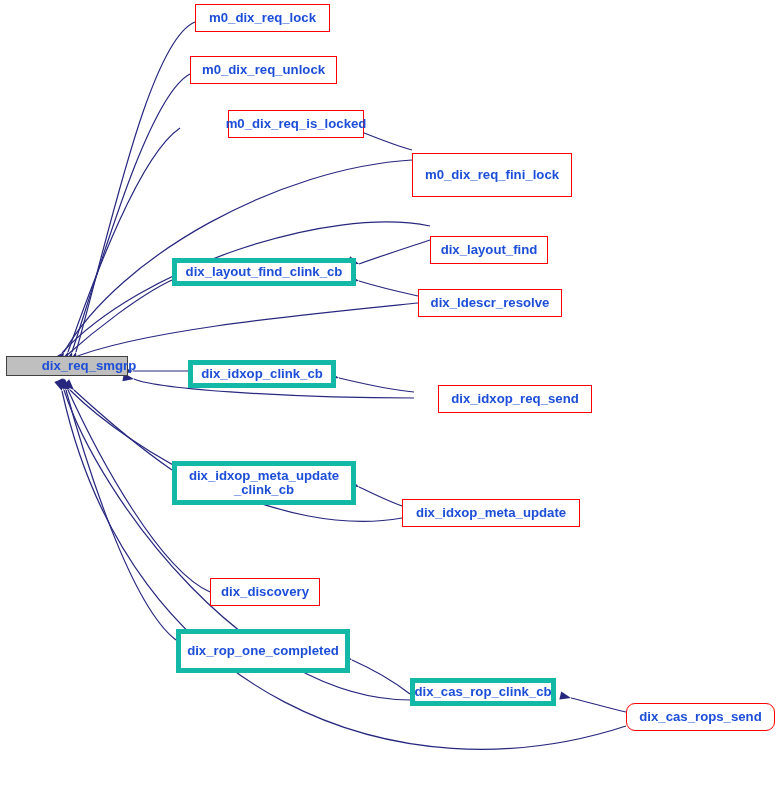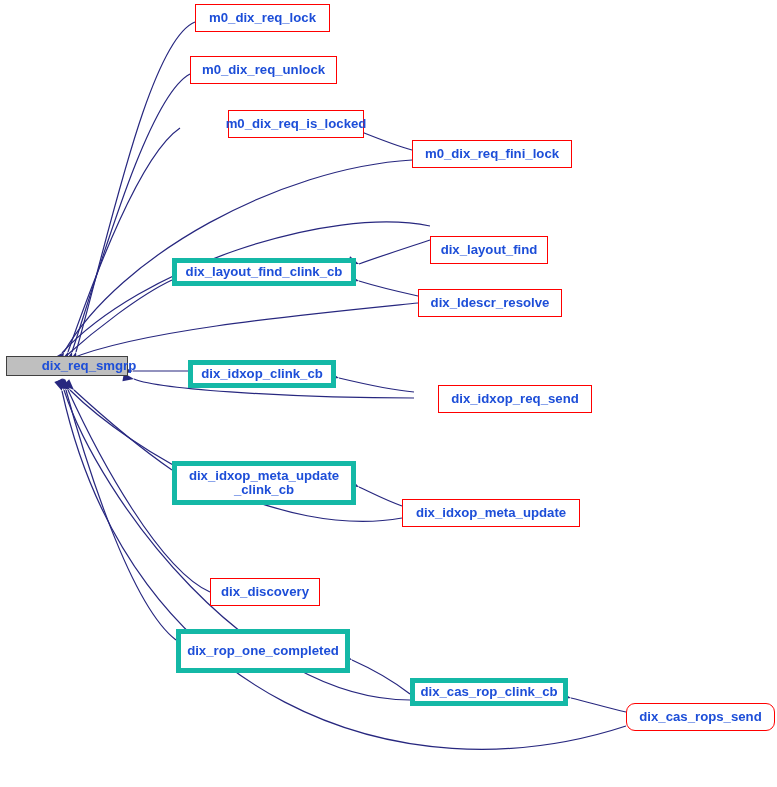--- a/index.html
+++ b/index.html
@@ -95,27 +95,27 @@
       <path d="M 626,726 C 400,800 130,700 62,391" fill="none" stroke="#27277f" stroke-width="1.2"></path>
       <polygon points="0,0 -11,-4.2 -11,4.2" fill="#27277f" transform="translate(62,391) rotate(430)"></polygon>
       <path d="M 626,712 C 608,708 588,702 571,698" fill="none" stroke="#27277f" stroke-width="1.2"></path>
       <polygon points="0,0 -11,-4.2 -11,4.2" fill="#27277f" transform="translate(571,698) rotate(373)"></polygon>
     </svg>
   <div id="node-layer">
       <div class="node current" style="left: 6px; top: 356px; width: 122px; height: 20px; padding-left: 44px;">dix_req_smgrp</div>
       <div class="node" style="left: 195px; top: 4px; width: 135px; height: 28px;">m0_dix_req_lock</div>
       <div class="node" style="left: 190px; top: 56px; width: 147px; height: 28px;">m0_dix_req_unlock</div>
       <div class="node" style="left: 180px; top: 110px; width: 136px; height: 28px; margin-left: 48px;">m0_dix_req_is_locked</div>
-      <div class="node" style="left: 412px; top: 140px; width: 160px; height: 28px;">m0_dix_req_fini_lock</div>
+      <div class="node" style="left: 412px; top: 153px; width: 160px; height: 44px;">m0_dix_req_fini_lock</div>
       <div class="node" style="left: 430px; top: 236px; width: 118px; height: 28px;">dix_layout_find</div>
       <div class="node black" style="left: 172px; top: 258px; width: 184px; height: 28px;">dix_layout_find_clink_cb</div>
       <div class="node" style="left: 418px; top: 289px; width: 144px; height: 28px;">dix_ldescr_resolve</div>
       <div class="node black" style="left: 188px; top: 360px; width: 148px; height: 28px;">dix_idxop_clink_cb</div>
       <div class="node" style="left: 414px; top: 385px; width: 154px; height: 28px; margin-left: 24px;">dix_idxop_req_send</div>
       <div class="node black" style="left: 172px; top: 461px; width: 184px; height: 44px;">dix_idxop_meta_update
 _clink_cb</div>
       <div class="node" style="left: 402px; top: 499px; width: 178px; height: 28px;">dix_idxop_meta_update</div>
       <div class="node" style="left: 210px; top: 578px; width: 110px; height: 28px;">dix_discovery</div>
       <div class="node black" style="left: 176px; top: 629px; width: 174px; height: 44px;">dix_rop_one_completed</div>
-      <div class="node black" style="left: 410px; top: 678px; width: 158px; height: 28px;">dix_cas_rop_clink_cb</div>
+      <div class="node black" style="left: 410px; top: 678px; width: 146px; height: 28px;">dix_cas_rop_clink_cb</div>
       <div class="node" style="left: 626px; top: 703px; width: 149px; height: 28px; border-radius: 9px;">dix_cas_rops_send</div>
     </div>
 </div>
 
 </body></html>

